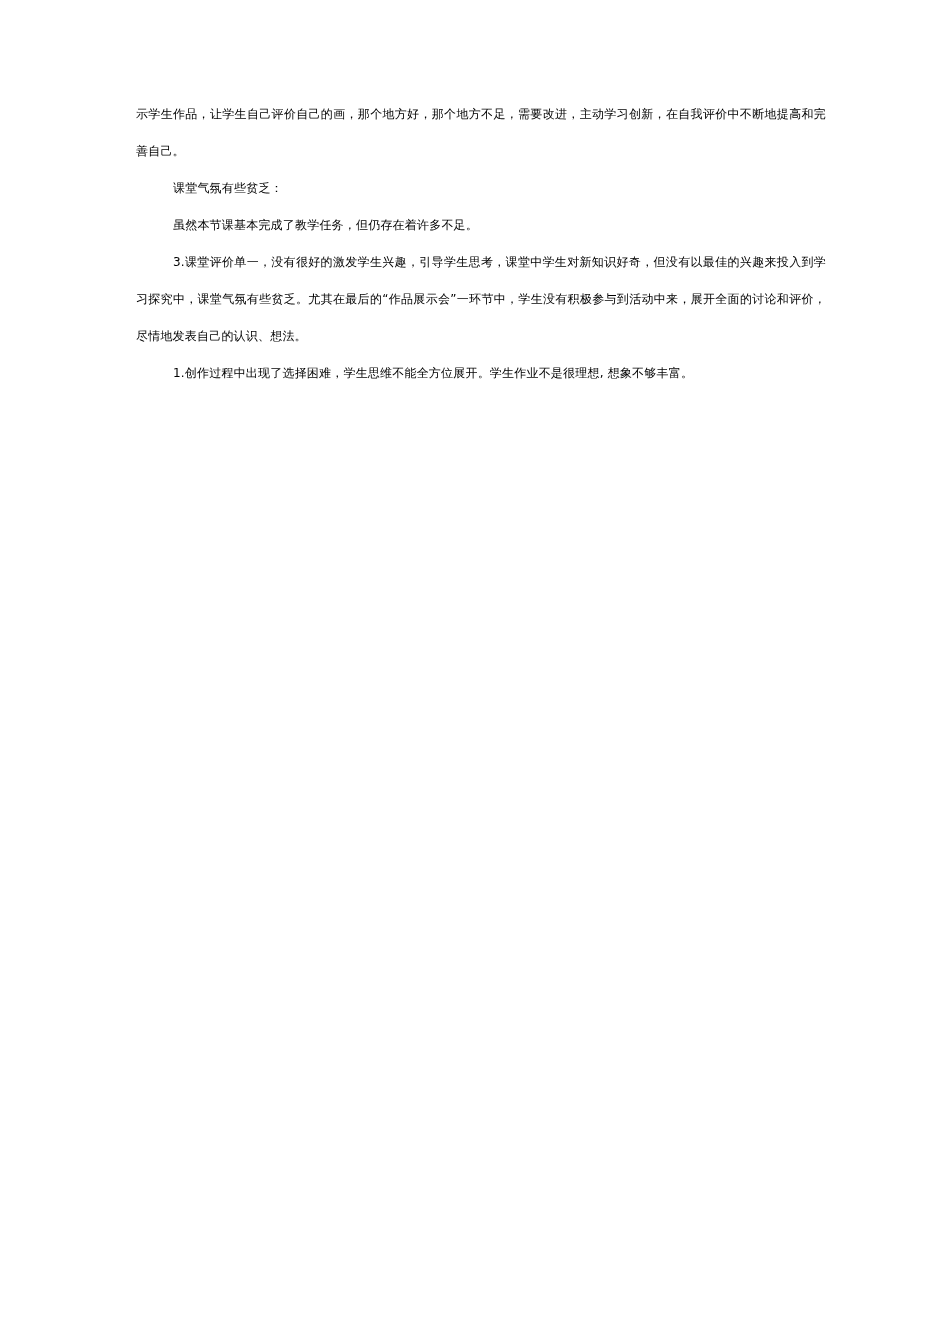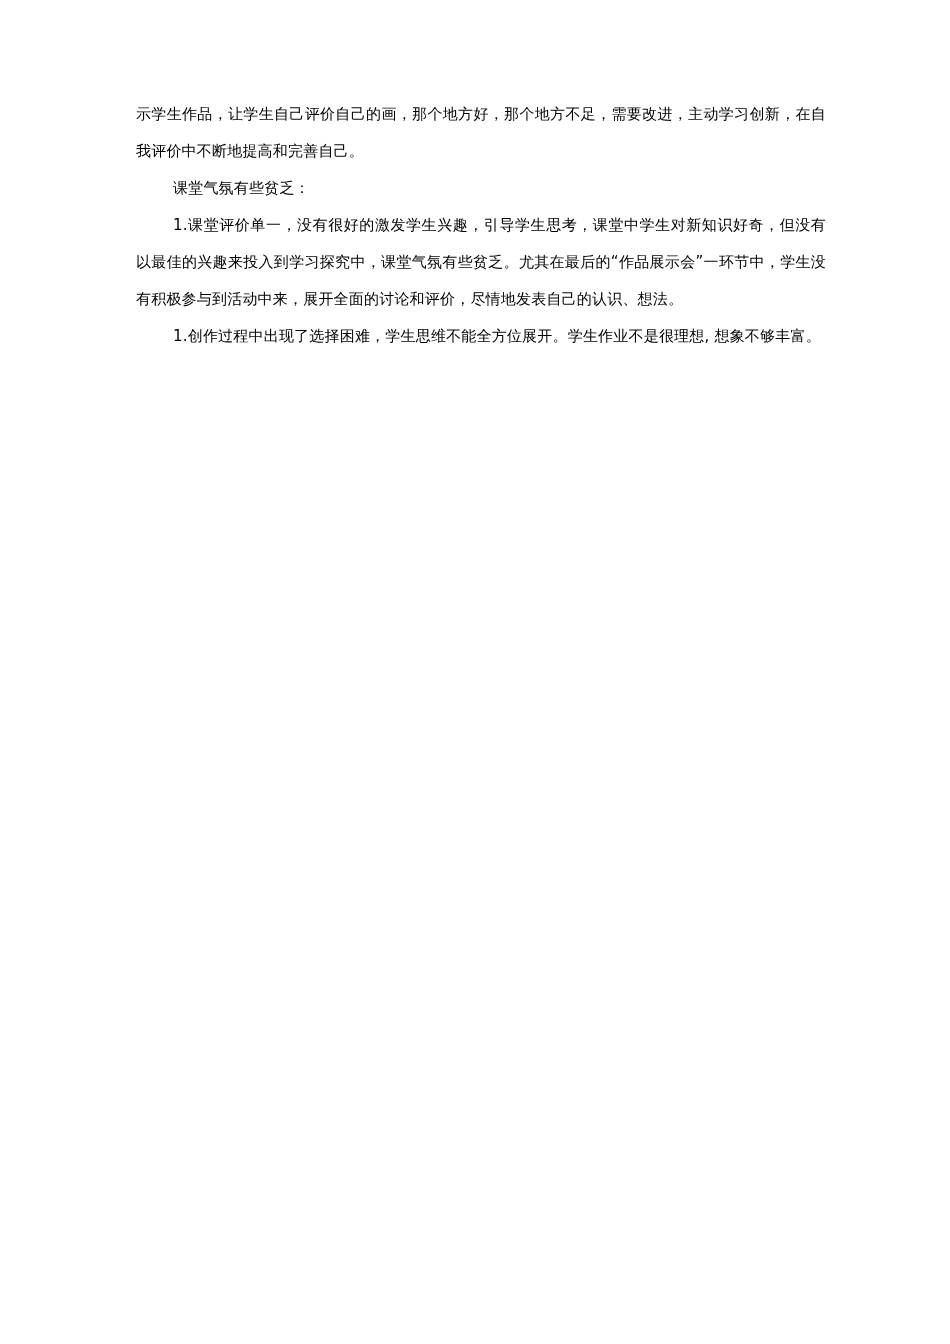--- a/index.html
+++ b/index.html
@@ -22,33 +22,34 @@
     box-sizing: border-box;
   }
   .content {
     position: absolute;
     left: 136px;
     top: 96px;
     width: 690px;
   }
   p {
     margin: 0;
-    font-size: 15px;
+    font-size: 12px;
     line-height: 37px;
     text-align: justify;
     text-justify: inter-ideograph;
     letter-spacing: 0.2px;
   }
   p.indent {
     text-indent: 37px;
   }
 </style>
 </head>
 <body>
 
 <div class="page">
   <div class="content">
     <p>示学生作品，让学生自己评价自己的画，那个地方好，那个地方不足，需要改进，主动学习创新，在自我评价中不断地提高和完善自己。</p>
     <p class="indent">课堂气氛有些贫乏：</p>
-    <p class="indent">1.课堂评价单一，没有很好的激发学生兴趣，引导学生思考，课堂中学生对新知识好奇，但没有以最佳的兴趣来投入到学习探究中，课堂气氛有些贫乏。尤其在最后的“作品展示会”一环节中，学生没有积极参与到活动中来，展开全面的讨论和评价，尽情地发表自己的认识、想法。</p>
+    <p class="indent">虽然本节课基本完成了教学任务，但仍存在着许多不足。</p>
+    <p class="indent">3.课堂评价单一，没有很好的激发学生兴趣，引导学生思考，课堂中学生对新知识好奇，但没有以最佳的兴趣来投入到学习探究中，课堂气氛有些贫乏。尤其在最后的“作品展示会”一环节中，学生没有积极参与到活动中来，展开全面的讨论和评价，尽情地发表自己的认识、想法。</p>
     <p class="indent">1.创作过程中出现了选择困难，学生思维不能全方位展开。学生作业不是很理想, 想象不够丰富。</p>
   </div>
 </div>
 
 </body></html>

